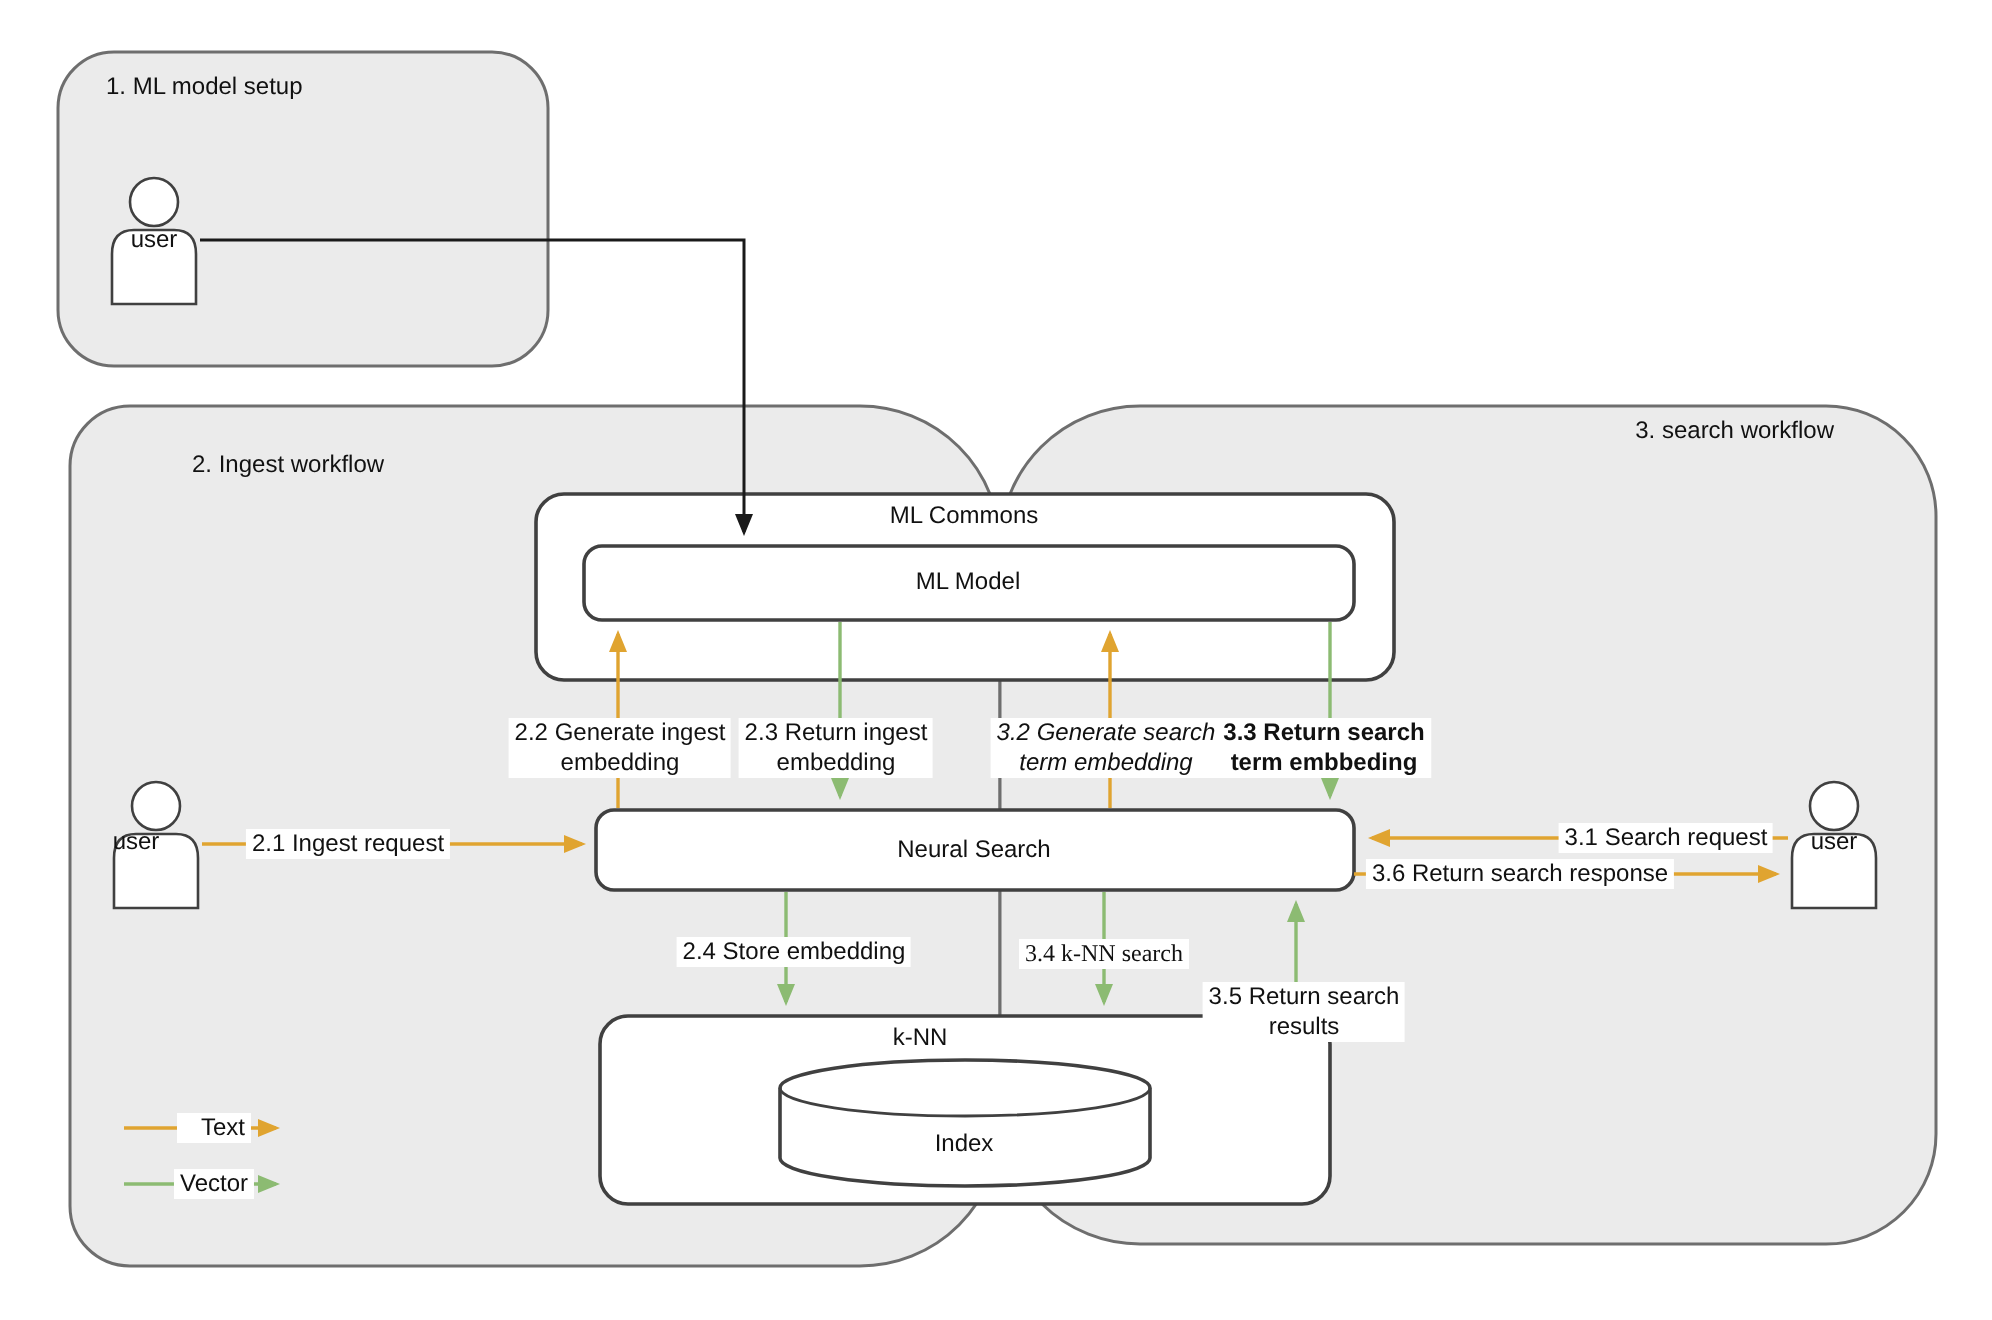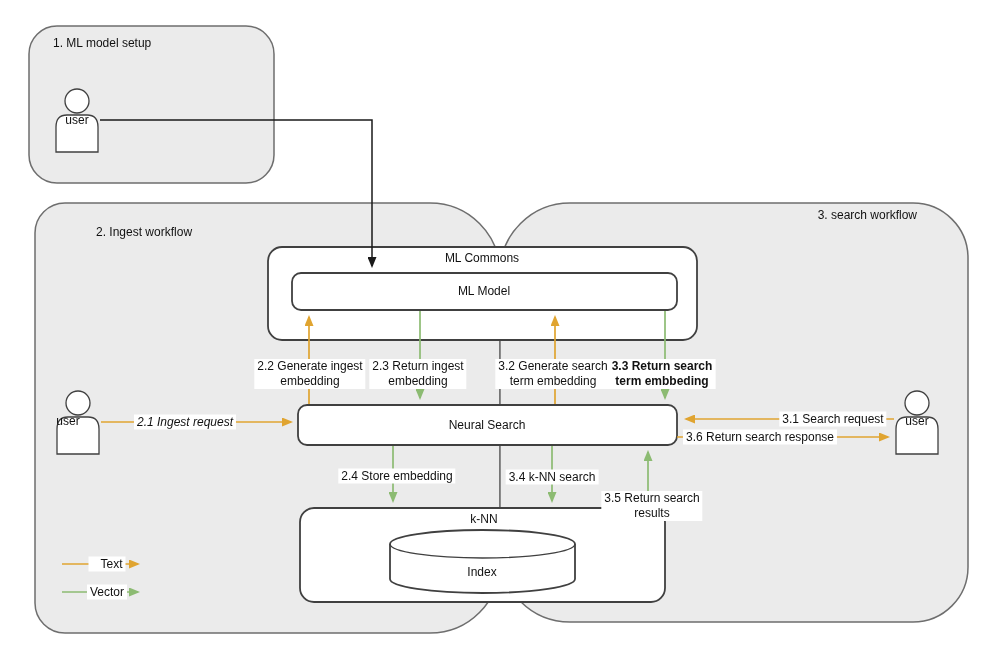--- a/index.html
+++ b/index.html
@@ -91,39 +91,39 @@
     <line class="flow flow-vector" x1="62" y1="592" x2="138" y2="592" marker-end="url(#ah-vector)"></line>
   </svg>
 
   <div class="ttl" style="left:53px;top:36px;">1. ML model setup</div>
   <div class="ttl" style="left:50px;top:225px;margin-left:46px;">2. Ingest workflow</div>
   <div class="ttl right-anchor" style="top:208px;">3. search workflow</div>
 
   <div class="ttl ctr" style="left:482px;top:258px;">ML Commons</div>
   <div class="ttl ctr" style="left:484px;top:291px;">ML Model</div>
   <div class="ttl ctr" style="left:487px;top:425px;">Neural Search</div>
-  <div class="ttl ctr" style="left:484px;top:519px;">k-NN</div>
+  <div class="ttl ctr" style="left:460px;top:519px;">k-NN</div>
   <div class="ttl ctr" style="left:482px;top:572px;">Index</div>
 
   <div class="usr" style="left:77px;top:120px;">user</div>
   <div class="usr" style="left:68px;top:421px;">user</div>
   <div class="usr" style="left:917px;top:421px;">user</div>
 
-  <div class="lbl" style="left:185px;top:422px;font-style:italic;">2.1 Ingest request</div>
+  <div class="lbl" style="left:174px;top:422px;">2.1 Ingest request</div>
   <div class="lbl" style="left:310px;top:374px;">2.2 Generate ingest
 embedding</div>
   <div class="lbl" style="left:418px;top:374px;">2.3 Return ingest
 embedding</div>
   <div class="lbl" style="left:397px;top:476px;">2.4 Store embedding</div>
   <div class="lbl" style="left:833px;top:419px;">3.1 Search request</div>
-  <div class="lbl" style="left:553px;top:374px;">3.2 Generate search
+  <div class="lbl" style="left:553px;top:374px;font-style:italic;">3.2 Generate search
 term embedding</div>
   <div class="lbl" style="left:662px;top:374px;font-weight:bold;">3.3 Return search
 term embbeding</div>
-  <div class="lbl" style="left:552px;top:477px;">3.4 k-NN search</div>
+  <div class="lbl" style="left:552px;top:477px;font-family:Liberation Serif, serif;">3.4 k-NN search</div>
   <div class="lbl" style="left:652px;top:478px;margin-top:28px;">3.5 Return search
 results</div>
   <div class="lbl" style="left:760px;top:437px;">3.6 Return search response</div>
 
   <div class="lbl" style="left:107px;top:564px;padding-left:12px;">Text</div>
   <div class="lbl" style="left:107px;top:592px;">Vector</div>
 
 </div>
 
 </body></html>

